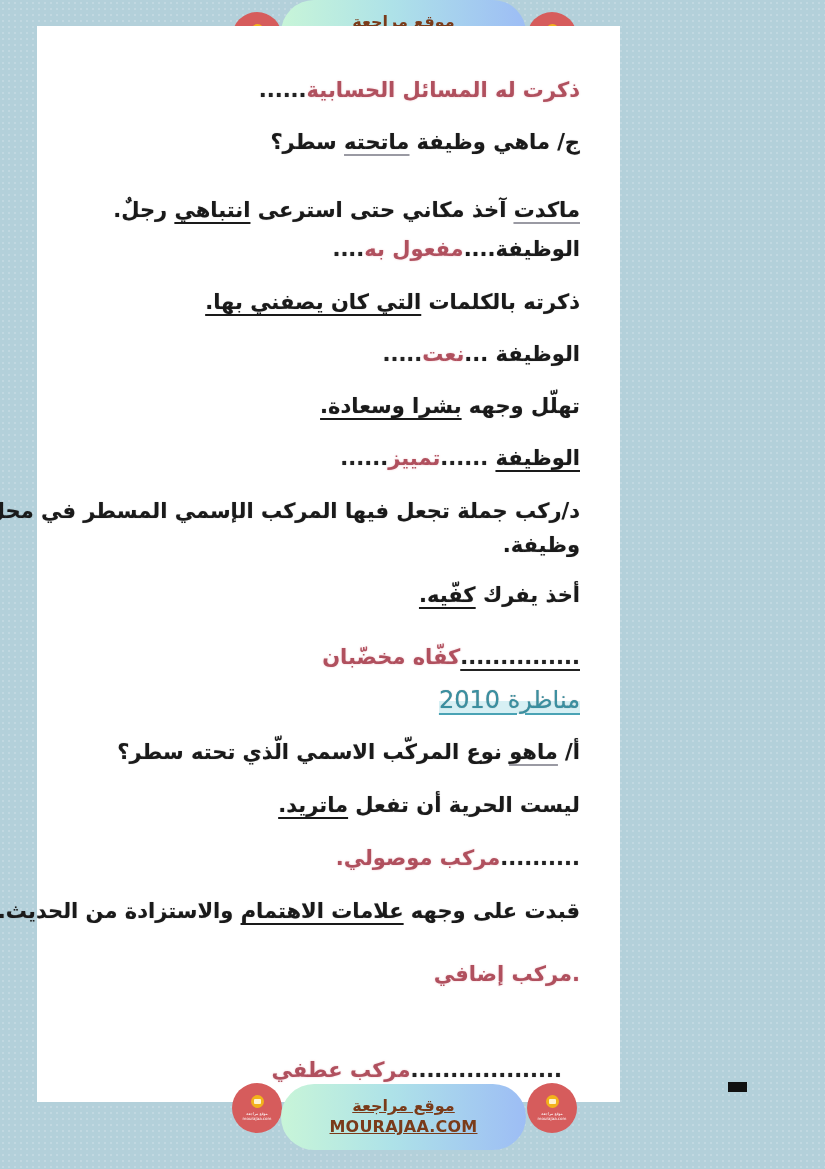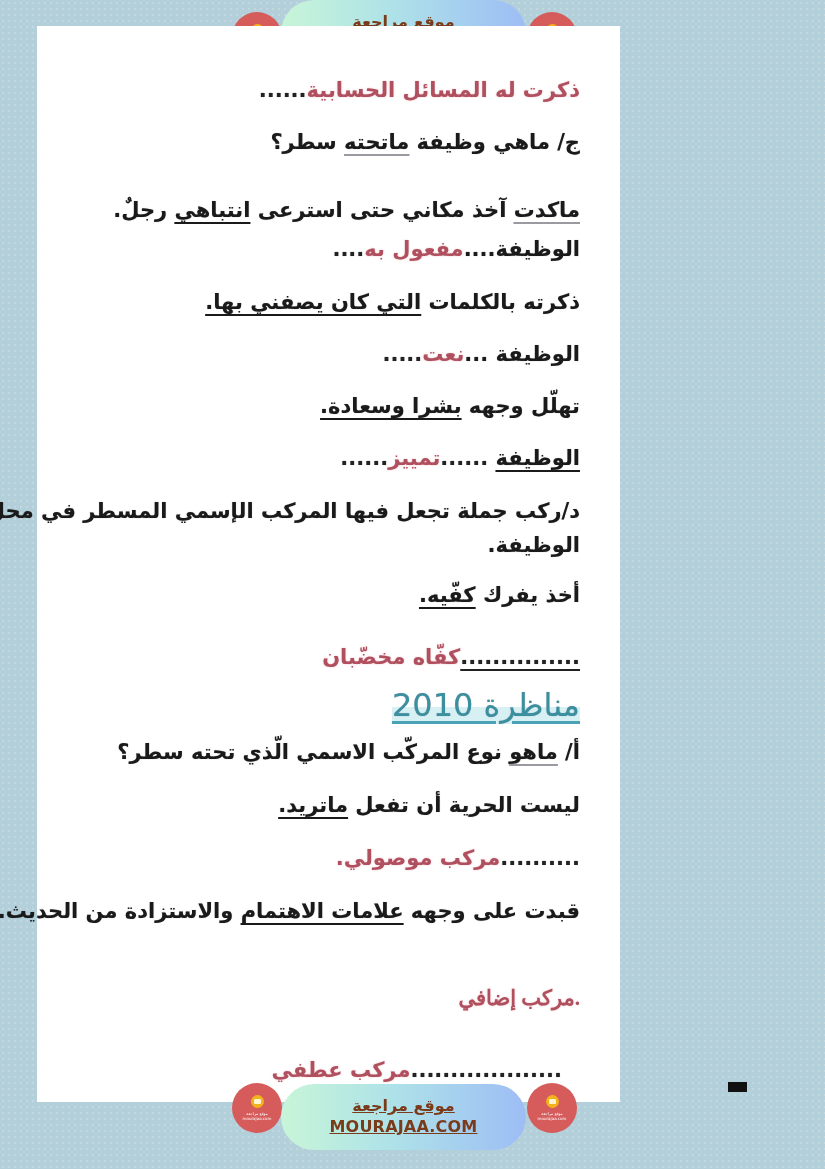--- a/index.html
+++ b/index.html
@@ -18,21 +18,21 @@
     position: absolute; right: 40px; direction: rtl; white-space: nowrap;
     font-family: "DejaVu Sans", sans-serif; font-weight: bold;
     font-size: 21px; color: #1a1a1a; letter-spacing: -0.3px;
     text-shadow: 0 0 1px rgba(0,0,0,0.35);
   }
   .ans { color: #b0505e; font-weight: bold; text-shadow: 0 0 2px rgba(200,80,100,0.35); }
   .dots { color: #222; }
   .u { text-decoration: underline; text-decoration-thickness: 2px; text-underline-offset: 5px; }
   .u-gray { text-decoration: underline; text-decoration-color: #9a9aa3; text-decoration-thickness: 2px; text-underline-offset: 5px; }
   .teal {
-    color: #3a8fa0; font-weight: normal; font-size: 32px;
+    color: #3a8fa0; font-weight: normal; font-size: 24px;
     text-decoration: underline; text-decoration-color: #4aa3b5; text-underline-offset: 5px;
     background: linear-gradient(to bottom, transparent 55%, #d7f0f4 55%);
   }
   .black-mark { position: absolute; left: 691px; top: 1056px; width: 19px; height: 10px; background: #111; }
 
   
   .banner {
     position: absolute; left: 281px; width: 245px; height: 66px; border-radius: 33px;
     background: linear-gradient(90deg, #c8f5d8 0%, #aee2e8 45%, #9dbdf5 100%);
     display: flex; flex-direction: column; align-items: center; justify-content: center;
@@ -106,21 +106,21 @@
   </div>
 
   <div class="line" style="top:420px;">
     <span class="u">الوظيفة</span><span class="dots"> ......</span><span class="ans">تمييز</span><span class="dots">......</span>
   </div>
 
   <div class="line" style="top:473px;">
     <span>د/ركب جملة تجعل فيها المركب الإسمي المسطر في محل </span><span class="u-gray">المبتدا</span>
   </div>
   <div class="line" style="top:507px;">
-    <span>الوظيفة.</span>
+    <span>وظيفة.</span>
   </div>
 
   <div class="line" style="top:557px;">
     <span>أخذ يفرك </span><span class="u">كفّيه.</span>
   </div>
 
   <div class="line" style="top:610px;margin-top:9px;">
     <span class="dots u">...............</span><span class="ans">كفّاه مخضّبان</span>
   </div>
 
@@ -137,21 +137,21 @@
   </div>
 
   <div class="line" style="top:820px;">
     <span class="dots">..........</span><span class="ans">مركب موصولي.</span>
   </div>
 
   <div class="line" style="top:873px;">
     <span>قبدت على وجهه </span><span class="u">علامات الاهتمام</span><span> والاستزادة من الحديث.</span>
   </div>
 
-  <div class="line" style="top:960px;font-family:Liberation Serif, serif;">
+  <div class="line" style="top:936px;">
     <span class="ans">.مركب إضافي</span>
   </div>
 
 
   <div class="line" style="top:1032px; right:58px;text-align:center;">
     <span class="dots">...................</span><span class="ans">مركب عطفي</span>
   </div>
 
   <div class="black-mark"></div>
 </div>

